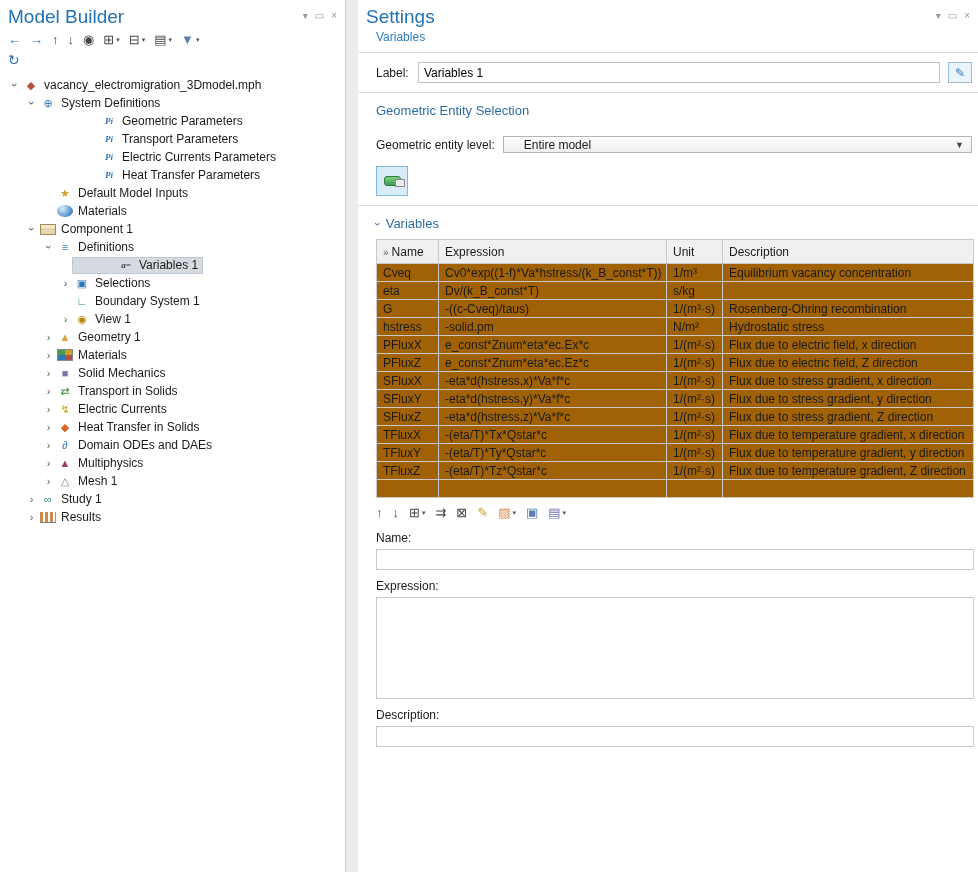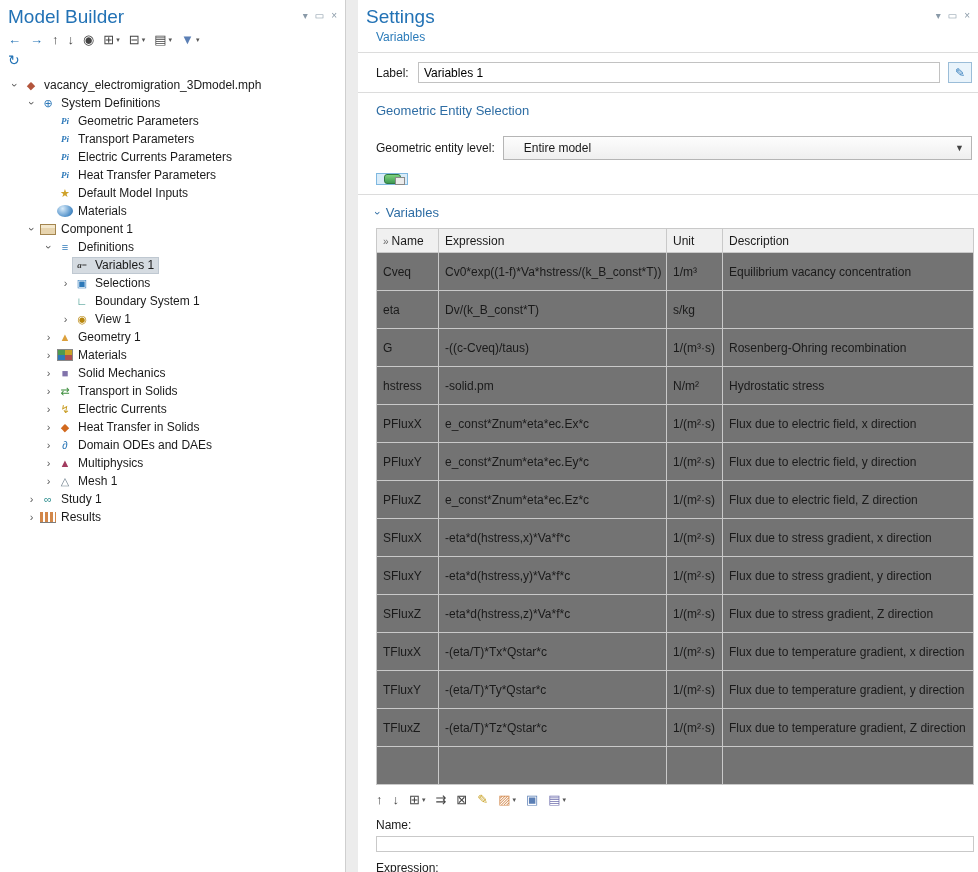--- a/index.html
+++ b/index.html
@@ -32,21 +32,21 @@
   .refresh { color:#2272b5; font-size:14px; cursor:pointer; }
 
   
   .tree { flex:1; overflow:hidden; padding-top:2px; }
   .tree-row { display:flex; align-items:center; height:18px; white-space:nowrap; cursor:default; }
   .chev { width:13px; flex:0 0 13px; text-align:center; color:#5a5a5a; font-size:11px; display:inline-block; }
   .chev.open { transform:rotate(90deg); }
   .item-body { display:inline-flex; align-items:center; padding:0 4px 0 1px; height:17px; border:1px solid transparent; }
   .item-body.selected { background:#d5dbe1; border-color:#bfc8d1; }
   .ticon { width:16px; height:16px; flex:0 0 16px; display:inline-flex; align-items:center; justify-content:center; font-size:11px; margin-right:5px; line-height:16px; }
-  .ticon.txticon { font-size:9px; font-weight:bold; font-style:italic; font-family:"Liberation Serif", serif; }
+  .ticon.txticon { font-size:9px; font-weight:bold; font-style:italic; font-family:"Liberation Serif", serif;margin-left:44px; }
   .ic-sphere { width:12px; height:12px; border-radius:50%;
     background:radial-gradient(circle at 35% 30%, #d9ecfa, #4a8cc7 70%, #2b5e8e); align-self:center; }
   .ic-cube { width:11px; height:11px; background:#e7d4ae; border:1px solid #a3854f; box-shadow:inset 0 3px 0 #f4e8cd; }
   .ic-grid { width:12px; height:12px;
     background-image:linear-gradient(90deg,#4f9a4f 50%,#c9a227 50%), linear-gradient(90deg,#2e79b9 50%,#b05050 50%);
     background-size:100% 50%; background-repeat:no-repeat; background-position:top,bottom; border:1px solid #888; }
   .ic-bars { width:12px; height:11px; align-self:center;
     background:repeating-linear-gradient(90deg,#d2874a 0 3px, transparent 3px 5px);
     border-bottom:1px solid #7c7c7c; }
   .tlabel { font-size:12px; color:#1a1a1a; }
@@ -59,36 +59,36 @@
   .label-row label { flex:0 0 34px; }
   .label-input { flex:1; height:21px; border:1px solid #c2c2c2; padding:0 5px; font:inherit; }
   .rename-btn { width:24px; height:21px; border:1px solid #9bbdd8; background:#eaf4fb; color:#2e79b9;
     display:flex; align-items:center; justify-content:center; font-size:12px; cursor:pointer; }
 
   .sec-title { color:#2e6da4; font-size:13px; padding:10px 18px 6px 18px; display:flex; align-items:center; }
   .sec-chev { color:#2e6da4; font-size:11px; margin-right:6px; display:inline-block; transform:rotate(90deg); }
 
   .entity-row { display:flex; align-items:center; gap:8px; padding:4px 6px 4px 18px;margin-top:8px; }
   .entity-row label { white-space:nowrap; }
-  .select-box { flex:1; height:24px; border:1px solid #b5b5b5; background:linear-gradient(#fdfdfd,#efefef);
+  .select-box { flex:1; height:17px; border:1px solid #b5b5b5; background:linear-gradient(#fdfdfd,#efefef);
     display:flex; align-items:center; justify-content:space-between; padding:0 7px 0 20px; cursor:pointer; }
   .select-box .caret { font-size:9px; color:#444; }
 
   .active-toggle { margin:9px 0 9px 18px; width:32px; height:30px; border:1px solid #7fb8e0; background:#d9ecf9;
     display:flex; align-items:center; justify-content:center; cursor:pointer; }
   .toggle-glyph { width:17px; height:10px; background:linear-gradient(#7ed27e,#3f9a54); border:1px solid #2f7a42; border-radius:3px; position:relative; }
   .toggle-glyph:after { content:""; position:absolute; right:-5px; top:2px; width:8px; height:6px; background:#ececec; border:1px solid #8a8a8a; }
 
   
   .vars-wrap { margin:2px 4px 0 18px; }
   table.vars { border-collapse:collapse; width:100%; table-layout:fixed; }
   .vars th, .vars td { border:1px solid #c9c9c9; padding:0 6px; font-size:12px; text-align:left;
     overflow:hidden; white-space:nowrap; text-overflow:clip; }
   .vars th { background:#f0f0f0; font-weight:normal; height:24px; }
-  .vars td { height:38px; background:#737373; }
+  .vars td { height:18px; background:#a16207; }
   .hdr-marker { color:#666; font-size:10px; margin-right:3px; }
 
   .table-toolbar { display:flex; align-items:center; gap:10px; padding:8px 0 2px 18px; font-size:13px; color:#555; }
   .table-toolbar .tb-btn .caret { font-size:7px; }
 
   .field-label { padding:9px 18px 4px 18px; }
   .field-input { display:block; margin:0 4px 0 18px; width:calc(100% - 22px); height:21px;
     border:1px solid #c9c9c9; font:inherit; padding:0 4px; }
   .field-area { display:block; margin:0 4px 0 18px; width:calc(100% - 22px); height:102px;
     border:1px solid #c9c9c9; font:inherit; padding:3px 4px; resize:none; }
@@ -416,26 +416,20 @@
               <td>N/m²</td>
               <td>Hydrostatic stress</td>
             </tr>
             <tr>
               <td>PFluxX</td>
               <td>e_const*Znum*eta*ec.Ex*c</td>
               <td>1/(m²·s)</td>
               <td>Flux due to electric field, x direction</td>
             </tr>
             <tr>
-              <td>PFluxY</td>
-              <td>e_const*Znum*eta*ec.Ey*c</td>
-              <td>1/(m²·s)</td>
-              <td>Flux due to electric field, y direction</td>
-            </tr>
-            <tr>
               <td>PFluxZ</td>
               <td>e_const*Znum*eta*ec.Ez*c</td>
               <td>1/(m²·s)</td>
               <td>Flux due to electric field, Z direction</td>
             </tr>
             <tr>
               <td>SFluxX</td>
               <td>-eta*d(hstress,x)*Va*f*c</td>
               <td>1/(m²·s)</td>
               <td>Flux due to stress gradient, x direction</td>

